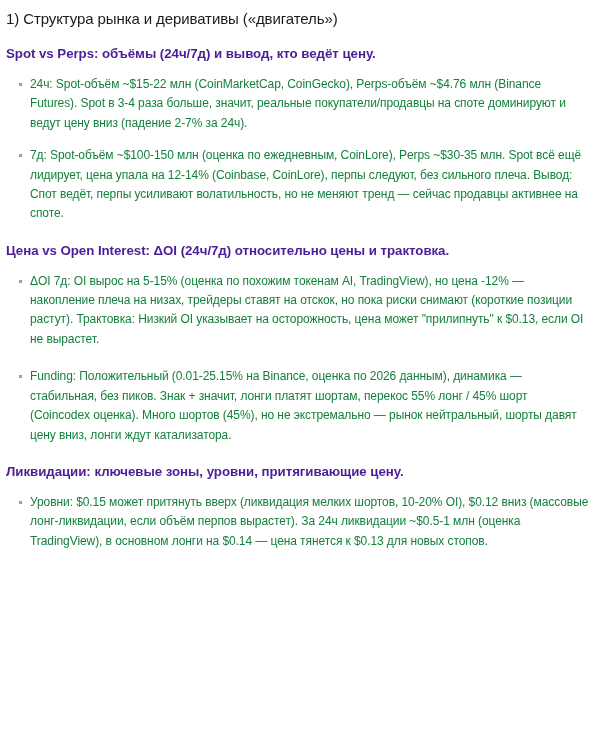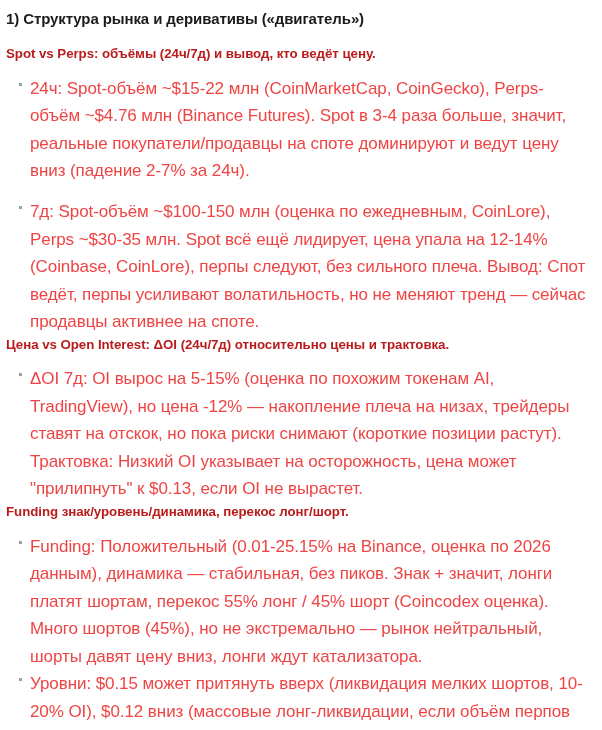--- a/index.html
+++ b/index.html
@@ -15,51 +15,52 @@
     color: #1b1b1b;
     -webkit-font-smoothing: antialiased;
   }
   .page {
     width: 602px;
     box-sizing: border-box;
     padding: 9px 12px 14px 6px;
   }
   .doc-title {
     font-size: 15px;
-    font-weight: bold;
+    font-weight: normal;
     line-height: 1.35;
     color: #1b1b1b;
     margin: 0 0 16px 0;
     letter-spacing: -0.1px;
   }
   .section {
     margin: 0;
   }
   .section-heading {
     font-size: 13.3px;
     font-weight: bold;
     line-height: 1.4;
-    color: #b91c1c;
+    color: #4c1d95;
     margin: 0 0 11px 0;
     letter-spacing: -0.05px;
   }
   .section + .section {
+    margin-top: 18px;
   }
   ul.bullets {
     list-style: none;
     margin: 0;
     padding: 0;
   }
   ul.bullets > li {
     position: relative;
     padding-left: 24px;
     margin: 0 0 13px 0;
-    font-size: 17px;
+    font-size: 12px;
     line-height: 1.62;
-    color: #ef4444;
+    color: #15803d;
     letter-spacing: -0.08px;
   }
   ul.bullets > li:last-child {
     margin-bottom: 0;
   }
   ul.bullets > li .bullet-marker {
     position: absolute;
     left: 13px;
     top: 8px;
     width: 3px;
@@ -95,29 +96,29 @@
       <div class="section">
         <h2 class="section-heading">Цена vs Open Interest: ΔOI (24ч/7д) относительно цены и трактовка.</h2>
         <ul class="bullets">
           <li>
             <span class="bullet-marker"></span>
             <span class="li-text">ΔOI 7д: OI вырос на 5-15% (оценка по похожим токенам AI, TradingView), но цена -12% — накопление плеча на низах, трейдеры ставят на отскок, но пока риски снимают (короткие позиции растут). Трактовка: Низкий OI указывает на осторожность, цена может "прилипнуть" к $0.13, если OI не вырастет.</span>
           </li>
         </ul>
       </div>
       <div class="section">
-        <h2 class="section-heading">Funding знак/уровень/динамика, перекос лонг/шорт.</h2>
         <ul class="bullets">
           <li>
             <span class="bullet-marker"></span>
             <span class="li-text">Funding: Положительный (0.01-25.15% на Binance, оценка по 2026 данным), динамика — стабильная, без пиков. Знак + значит, лонги платят шортам, перекос 55% лонг / 45% шорт (Coincodex оценка). Много шортов (45%), но не экстремально — рынок нейтральный, шорты давят цену вниз, лонги ждут катализатора.</span>
           </li>
         </ul>
       </div>
       <div class="section">
+        <h2 class="section-heading">Ликвидации: ключевые зоны, уровни, притягивающие цену.</h2>
         <ul class="bullets">
           <li>
             <span class="bullet-marker"></span>
             <span class="li-text">Уровни: $0.15 может притянуть вверх (ликвидация мелких шортов, 10-20% OI), $0.12 вниз (массовые лонг-ликвидации, если объём перпов вырастет). За 24ч ликвидации ~$0.5-1 млн (оценка TradingView), в основном лонги на $0.14 — цена тянется к $0.13 для новых стопов.</span>
           </li>
         </ul>
       </div>
     </div>
 
 </div>

